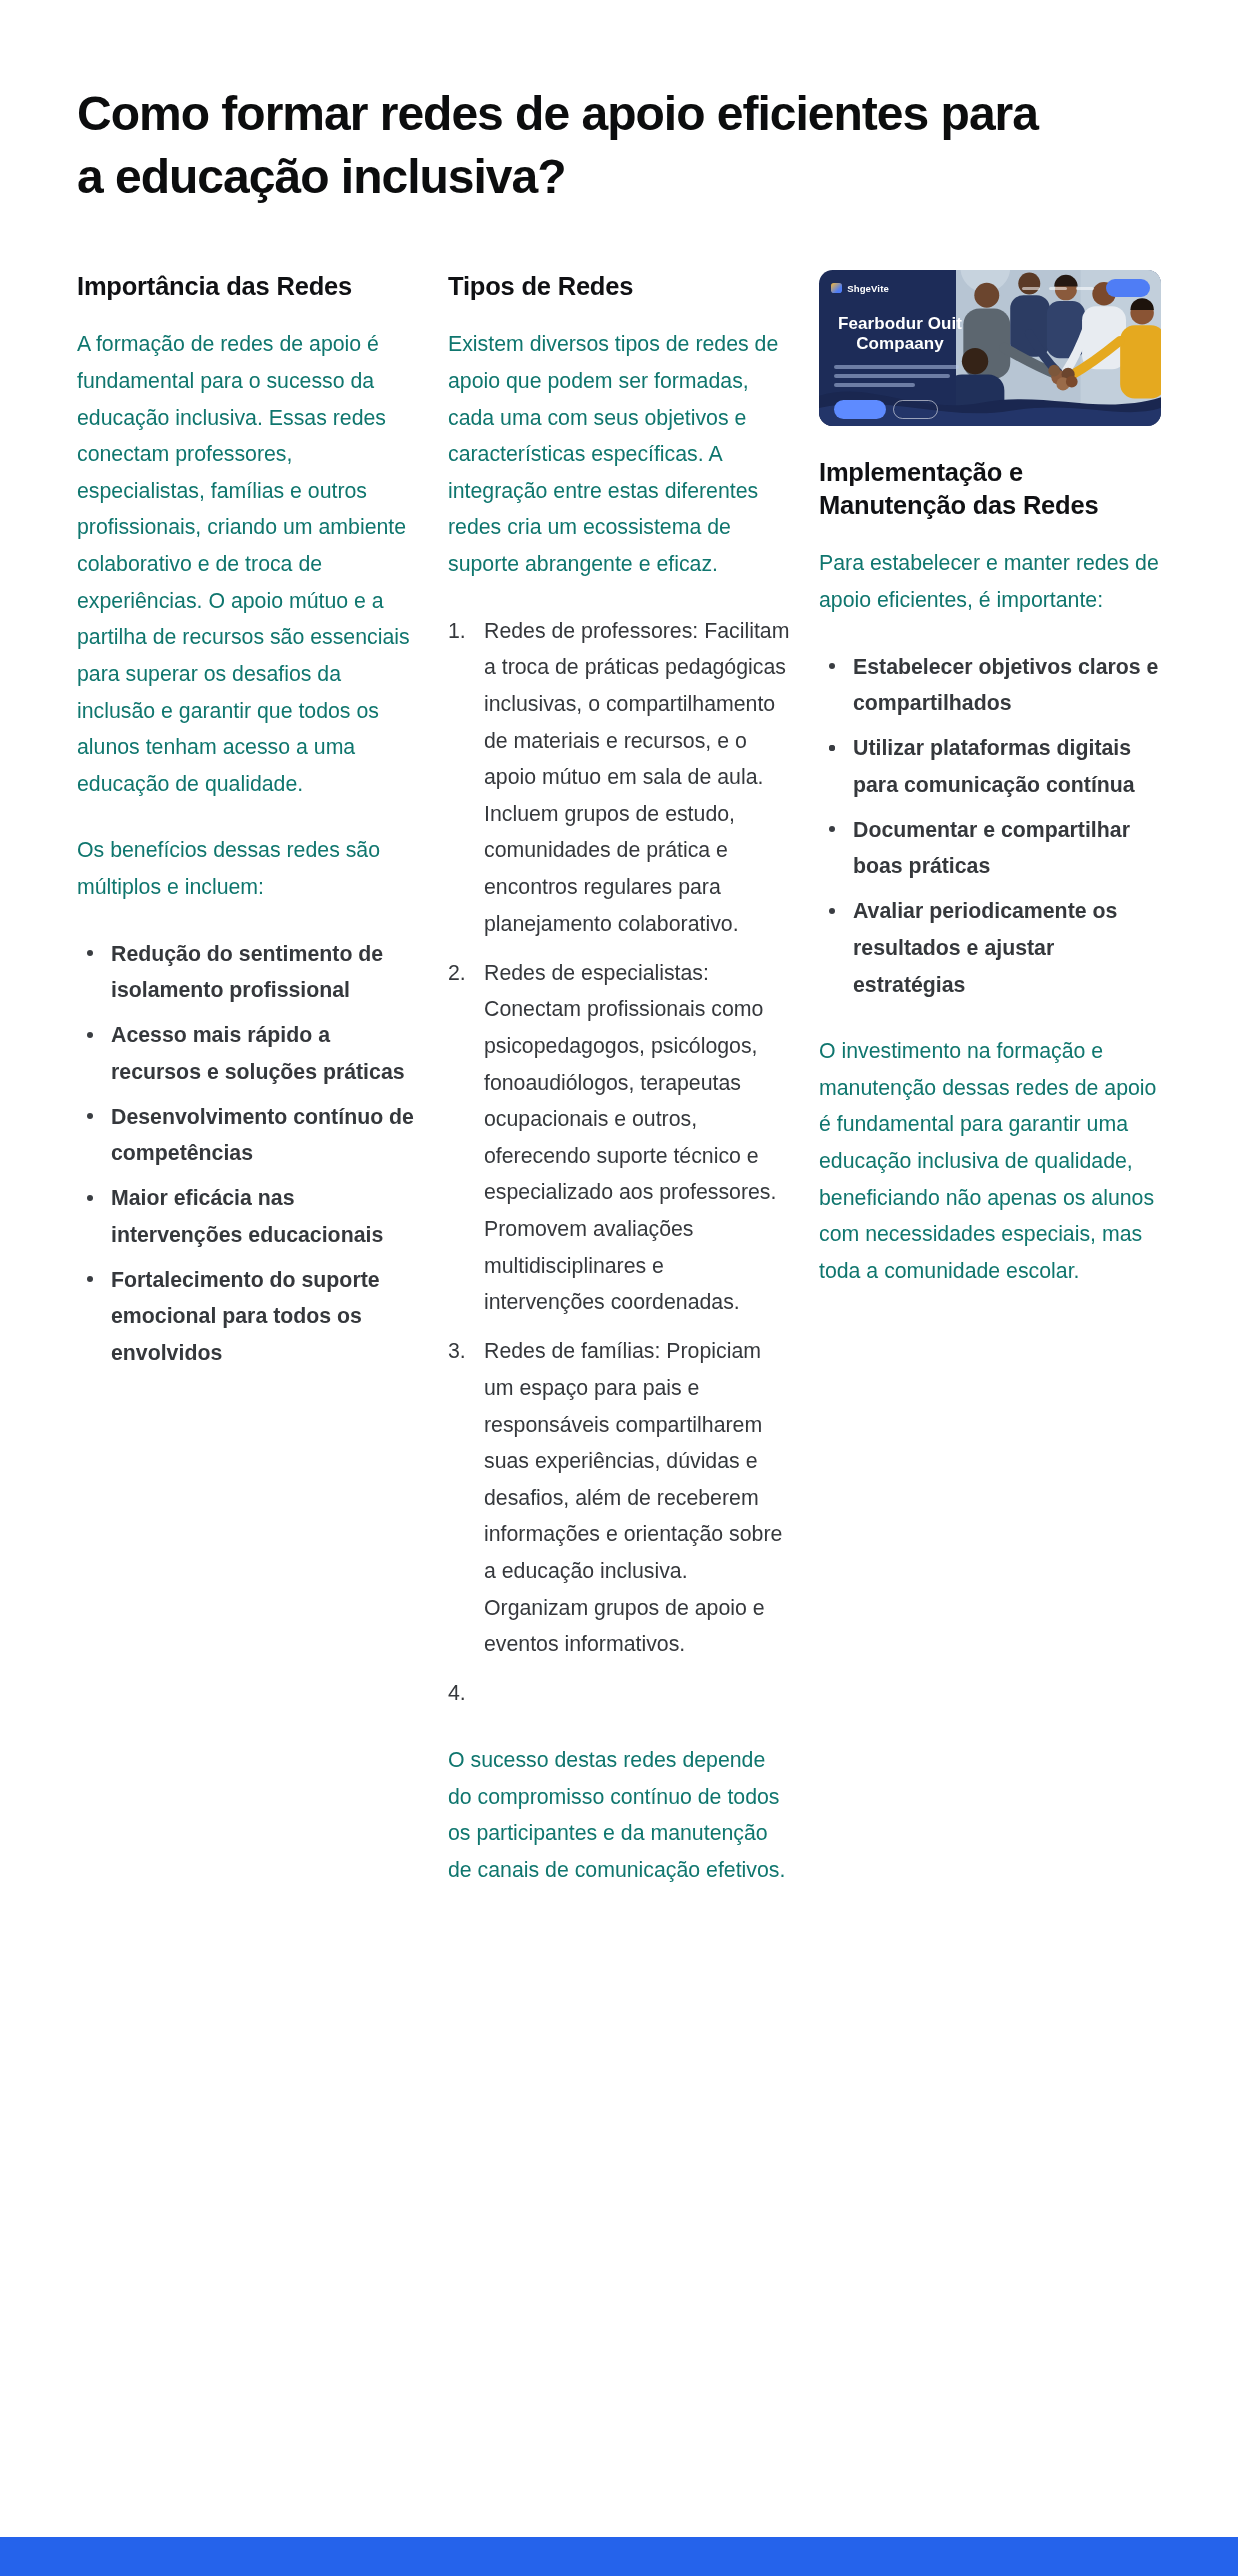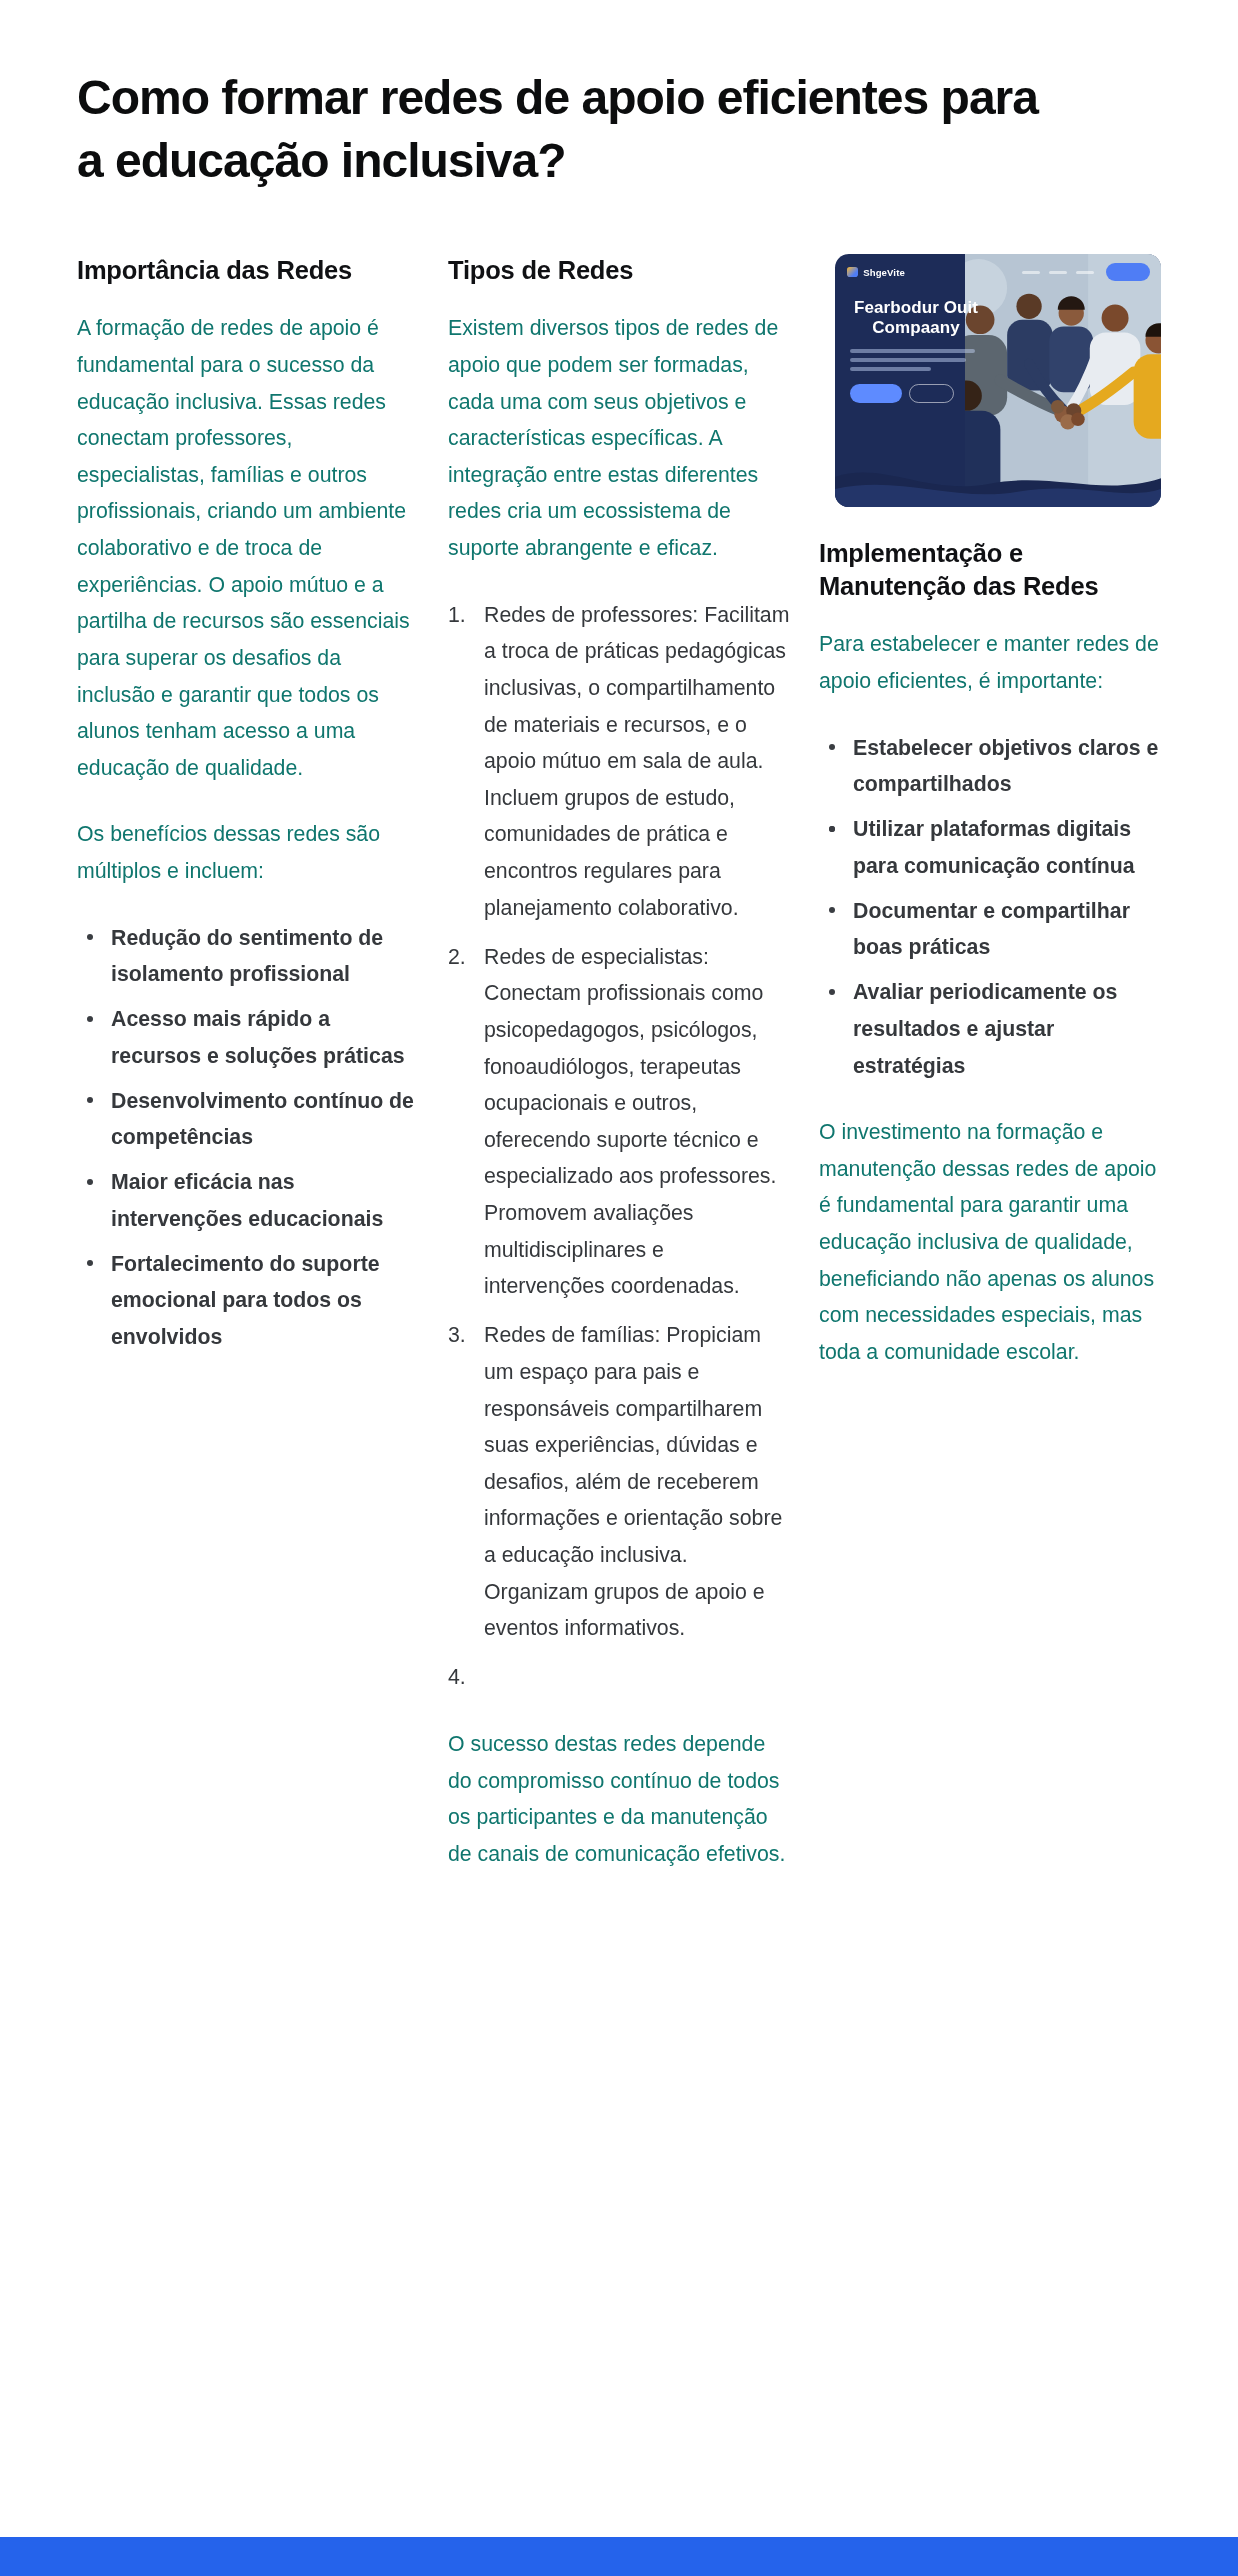--- a/index.html
+++ b/index.html
@@ -3,21 +3,21 @@
 <meta charset="utf-8">
 <style>
   * { box-sizing: border-box; }
   html,body { margin:0; padding:0; }
   body {
     width:1238px; height:2576px; position:relative;
     background:#ffffff; color:#35383c;
     font-family:"Liberation Sans","DejaVu Sans",sans-serif;
     overflow:hidden;
   }
-  .page { position:absolute; left:77px; top:0; width:1084px; }
+  .page { position:absolute; left:77px; top:16px; width:1084px; }
 
   h1.title {
     margin:66px 0 0; max-width:963px;
     font-size:48px; line-height:1.32; font-weight:700;
     letter-spacing:-1px; color:#0c0d0e;
   }
 
   .cols { display:grid; grid-template-columns:1fr 1fr 1fr; column-gap:29px; margin-top:61px; }
 
   h2.section-heading {
@@ -31,22 +31,22 @@
   ul.bullets li { position:relative; padding-left:34px; margin-bottom:8.3px; font-size:21.3px; line-height:1.72; }
   ul.bullets .dot { position:absolute; left:9.6px; top:14.4px; width:6.2px; height:6.2px; border-radius:50%; background:#3a3d42; }
 
   ol.numbered { list-style:none; margin:0 0 30px; padding:0; }
   ol.numbered li { display:flex; margin-bottom:12.4px; font-size:21.3px; line-height:1.72; }
   ol.numbered .num { flex:0 0 36px; }
   ol.numbered .txt { flex:1; }
 
   
   .hero {
-    position:relative; height:253px; border-radius:13.8px; overflow:hidden;
-    background:#1d2c58; margin-bottom:30px;margin-left:16px;
+    position:relative; height:156px; border-radius:13.8px; overflow:hidden;
+    background:#1d2c58; margin-bottom:30px;
   }
   .hero-photo { position:absolute; top:0; right:0; width:60%; height:100%; z-index:1; }
   .hero-photo svg { width:100%; height:100%; display:block; }
   .hero-wave { position:absolute; left:0; bottom:-1.4px; width:100%; height:54px; z-index:2; }
   .hero-wave svg { width:100%; height:100%; display:block; }
 
   .hero-nav {
     position:absolute; top:0; left:0; right:0; z-index:4;
     display:flex; align-items:center; padding:9.6px 11px 0 12.4px;
   }

